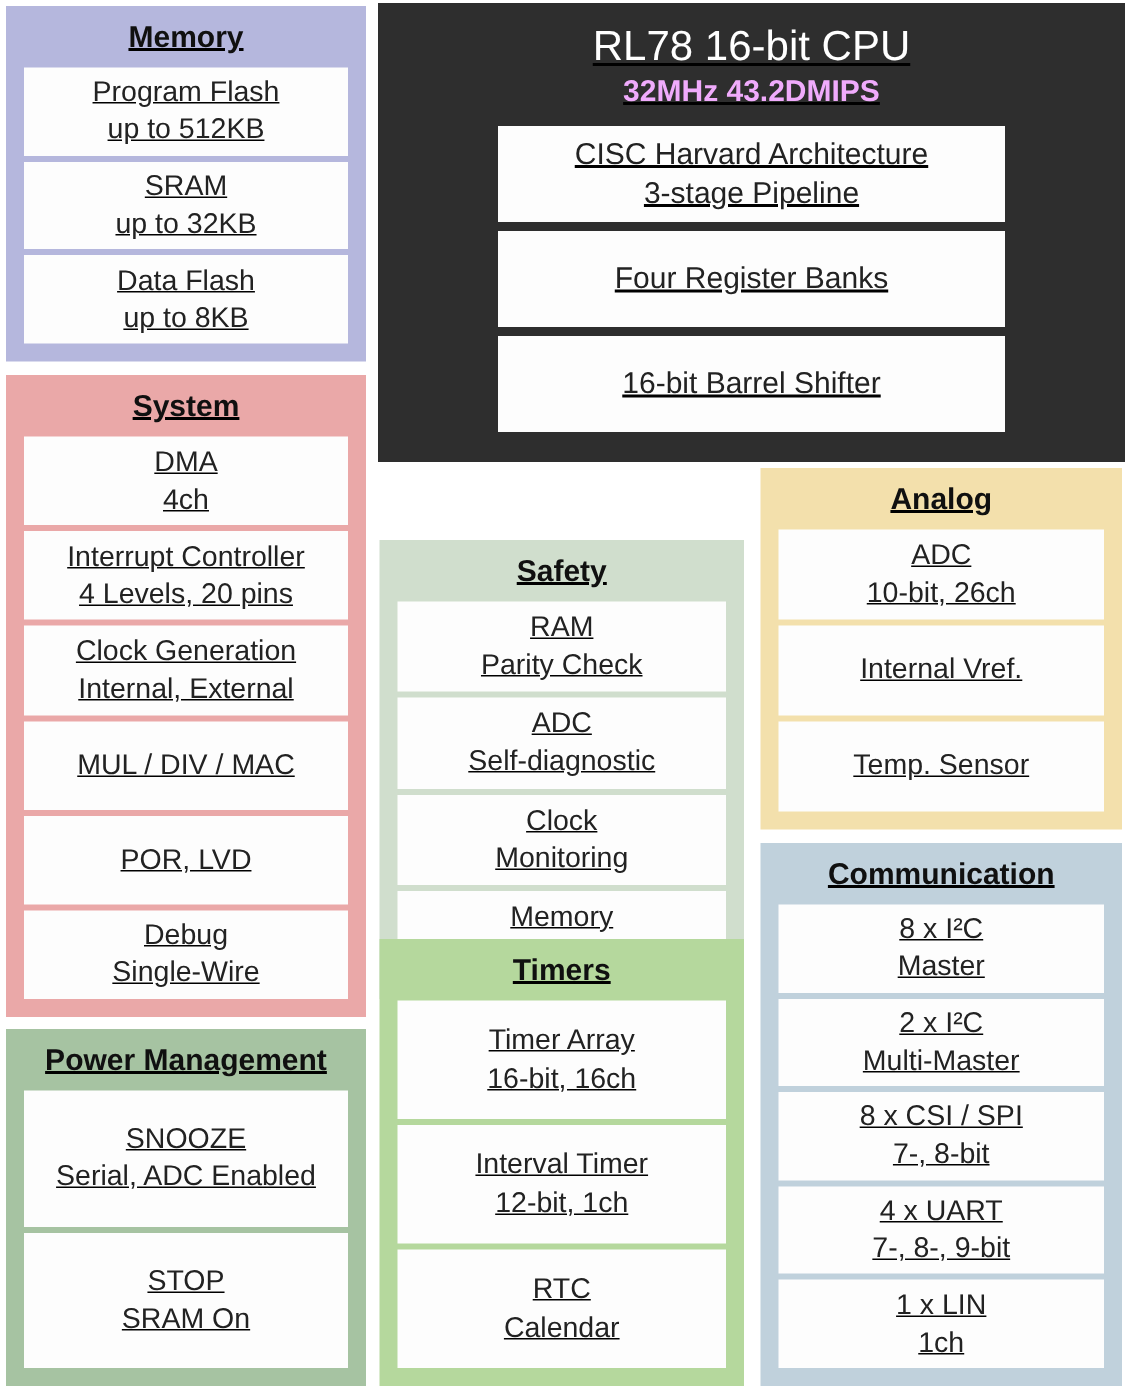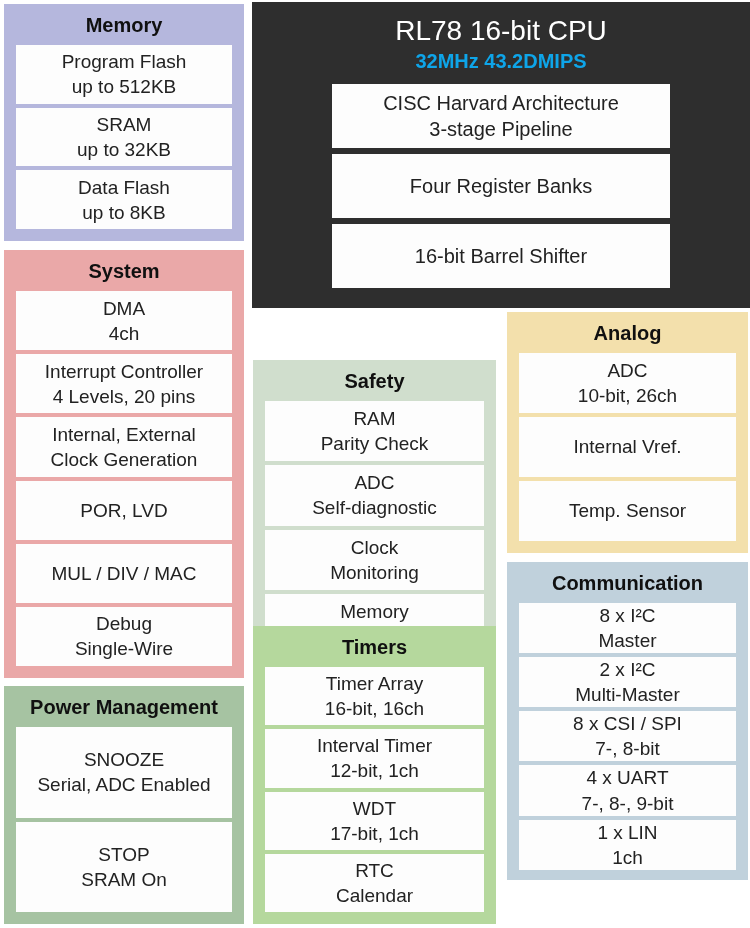--- a/index.html
+++ b/index.html
@@ -13,20 +13,21 @@
     width: 750px;
     height: 928px;
     background: #ffffff;
     overflow: hidden;
   }
   .panel {
     position: absolute;
     display: flex;
     flex-direction: column;
     box-sizing: border-box;
+    text-decoration: underline;
   }
   .panel-title {
     flex: 0 0 auto;
     text-align: center;
     font-size: 20px;
     font-weight: bold;
     color: #101010;
     padding: 10px 0 8px;
   }
   .boxes {
@@ -49,31 +50,31 @@
     color: #222222;
   }
   
   #p-memory { left: 4px;   top: 4px;   width: 240px; height: 237px; }
   #p-cpu    { left: 252px; top: 2px;   width: 498px; height: 306px; }
   #p-system { left: 4px;   top: 250px; width: 240px; height: 428px; }
   #p-power  { left: 4px;   top: 686px; width: 240px; height: 238px; }
   #p-safety { left: 253px; top: 312px; width: 243px; height: 306px; margin-top: 48px; }
   #p-timers { left: 253px; top: 626px; width: 243px; height: 298px; }
   #p-analog { left: 507px; top: 312px; width: 241px; height: 241px; }
-  #p-comm   { left: 507px; top: 562px; width: 241px; height: 318px; }
+  #p-comm   { left: 507px; top: 562px; width: 241px; height: 362px; }
   
   #p-cpu .cpu-title {
     text-align: center;
     color: #ffffff;
     font-size: 28px;
     padding-top: 13px;
   }
   #p-cpu .cpu-subtitle {
     text-align: center;
-    color: #0ea5e9;
+    color: #f0abfc;
     font-size: 20px;
     font-weight: bold;
     padding: 3px 0 11px;
   }
   #p-cpu .boxes {
     padding: 0 80px 20px;
     gap: 6px;
   }
   #p-cpu .box { font-size: 20px; }
 </style>
@@ -122,28 +123,28 @@
     <div class="boxes">
       <div class="box">
         <div>DMA</div>
         <div>4ch</div>
       </div>
       <div class="box">
         <div>Interrupt Controller</div>
         <div>4 Levels, 20 pins</div>
       </div>
       <div class="box">
+        <div>Clock Generation</div>
         <div>Internal, External</div>
-        <div>Clock Generation</div>
+      </div>
+      <div class="box">
+        <div>MUL / DIV / MAC</div>
       </div>
       <div class="box">
         <div>POR, LVD</div>
-      </div>
-      <div class="box">
-        <div>MUL / DIV / MAC</div>
       </div>
       <div class="box">
         <div>Debug</div>
         <div>Single-Wire</div>
       </div>
     </div>
   </div>
 
   <div class="panel" id="p-power" style="background: rgb(166, 195, 162);">
     <div class="panel-title">Power Management</div>
@@ -186,24 +187,20 @@
     <div class="boxes">
       <div class="box">
         <div>Timer Array</div>
         <div>16-bit, 16ch</div>
       </div>
       <div class="box">
         <div>Interval Timer</div>
         <div>12-bit, 1ch</div>
       </div>
       <div class="box">
-        <div>WDT</div>
-        <div>17-bit, 1ch</div>
-      </div>
-      <div class="box">
         <div>RTC</div>
         <div>Calendar</div>
       </div>
     </div>
   </div>
 
   <div class="panel" id="p-analog" style="background: rgb(243, 224, 172);">
     <div class="panel-title">Analog</div>
     <div class="boxes">
       <div class="box">

